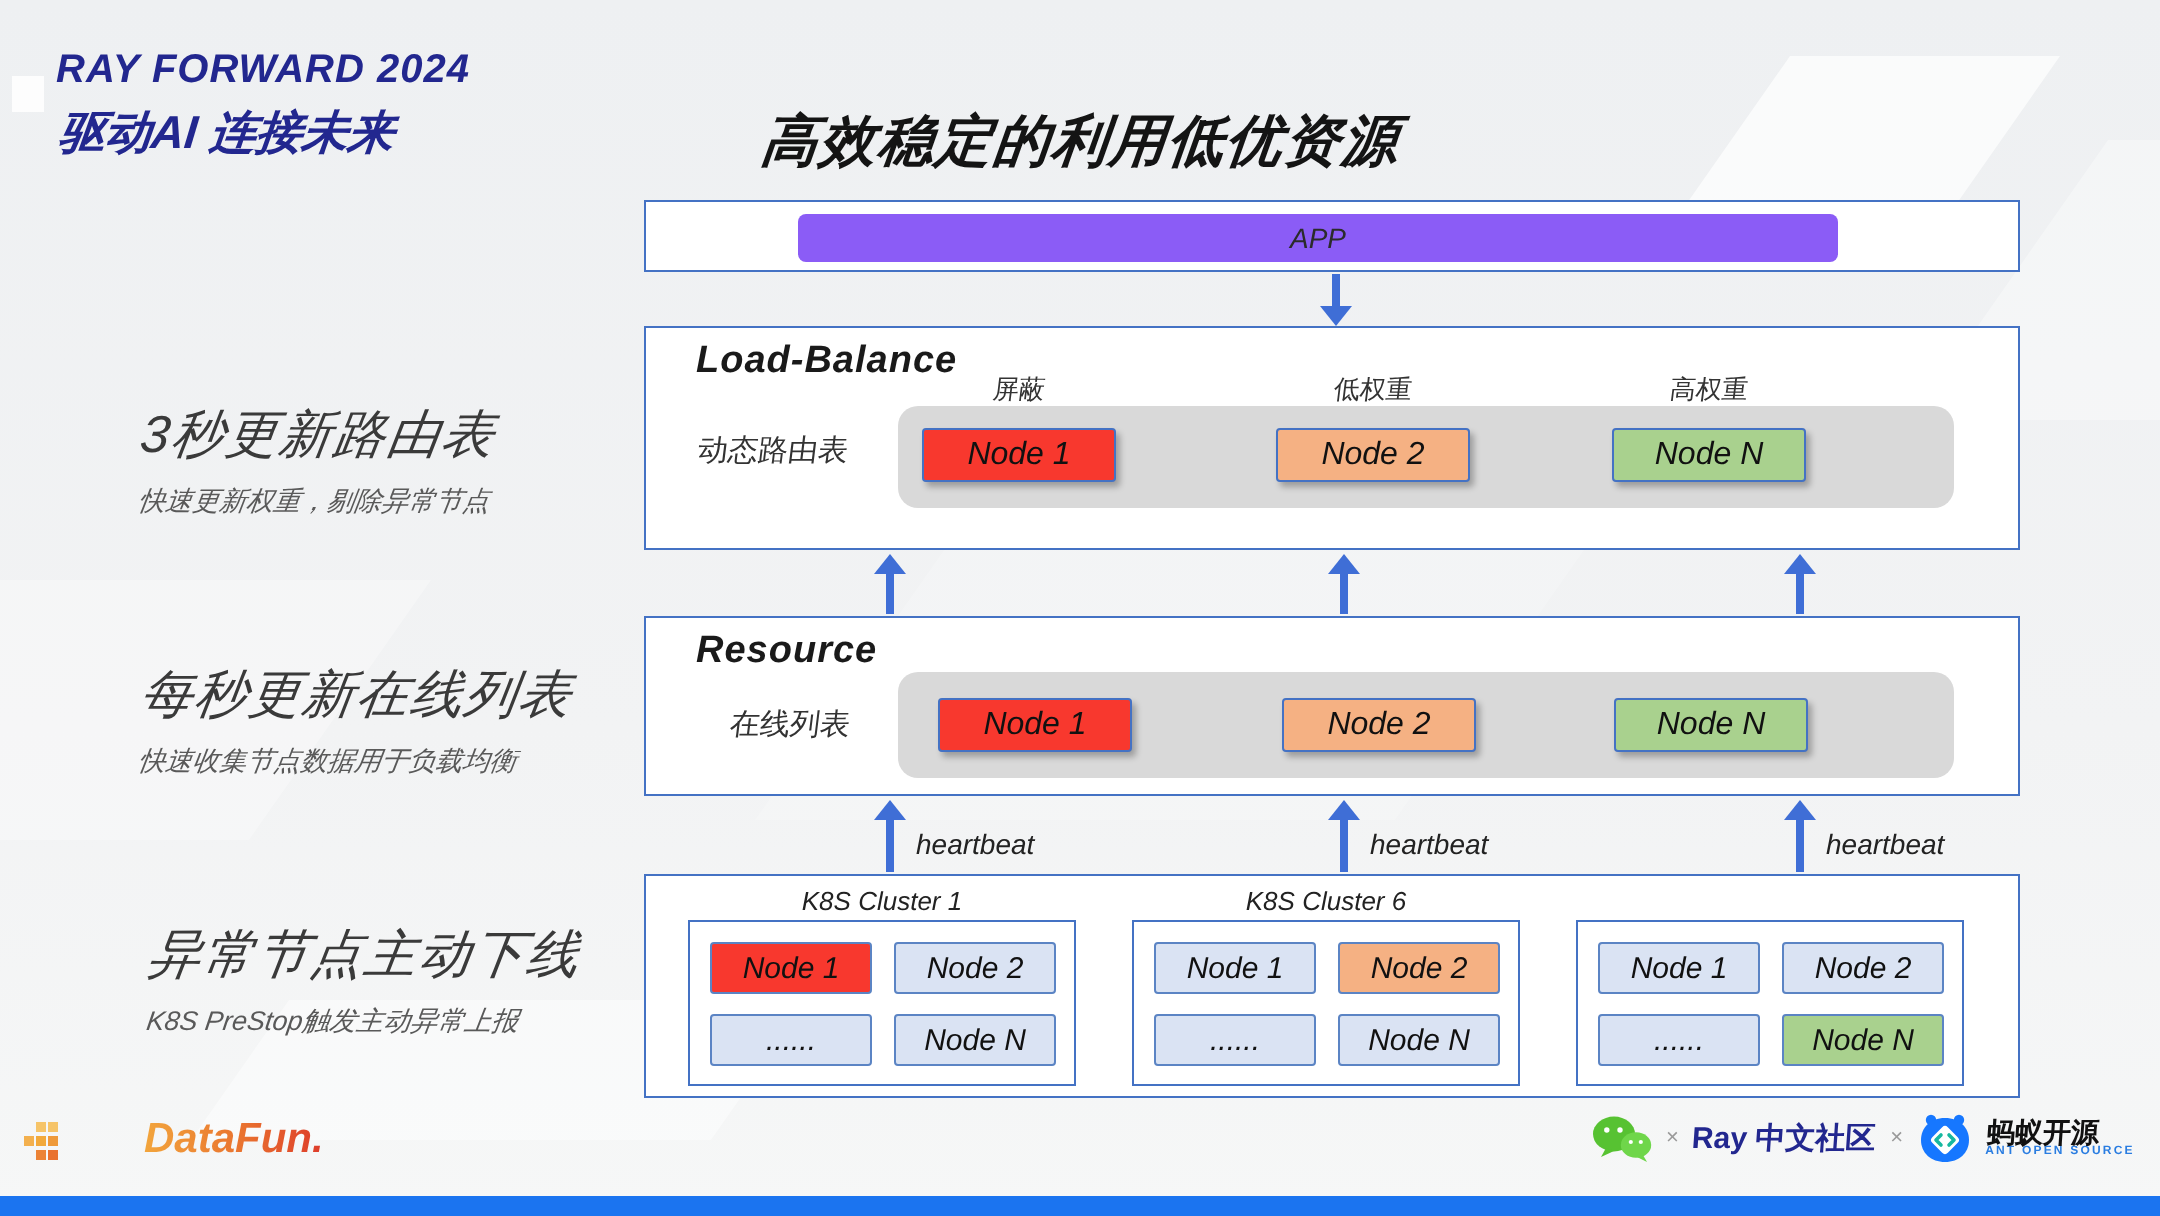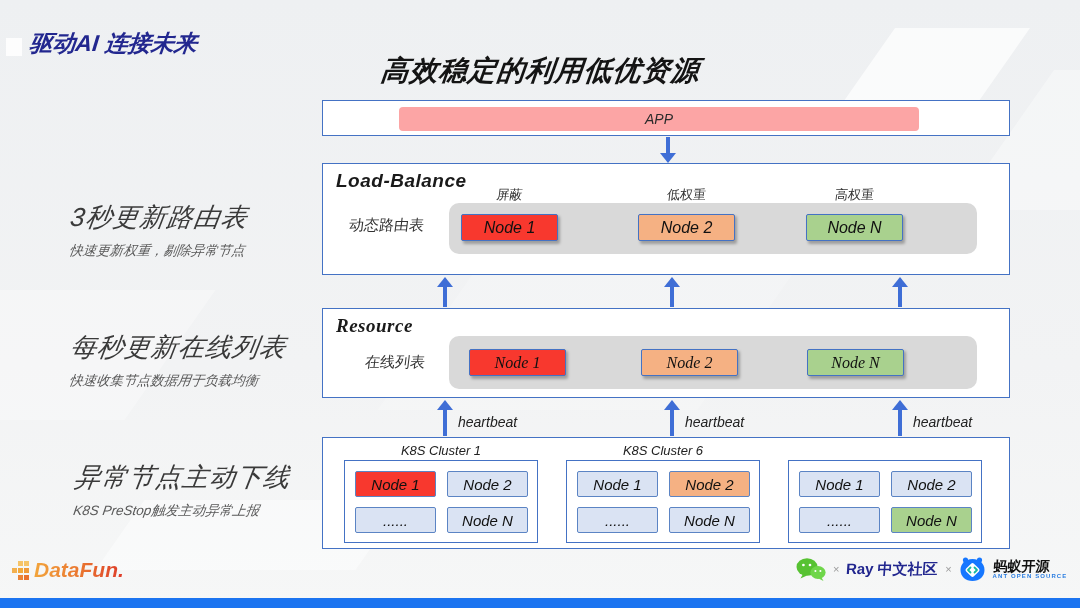--- a/index.html
+++ b/index.html
@@ -13,34 +13,34 @@
   
   .brand { left:28px; top:24px; color:#22278f; font-style:italic; font-weight:800; }
   .brand .l1 { font-size:20px; letter-spacing:.5px; }
   .brand .l2 { font-size:23px; margin-top:4px; transform:skewX(-6deg); transform-origin:left bottom; }
 
   .title { left:0; top:52px; width:1080px; text-align:center; font-size:28px; font-weight:700;
            font-style:italic; color:#141414; letter-spacing:1px; }
   .title span { display:inline-block; transform:skewX(-6deg); }
 
   .box { position:absolute; background:#fff; border:1.6px solid #4472c4; z-index:1; }
-  .box-title { position:absolute; left:13px; top:6px; font-size:19px; font-style:italic;
+  .box-title { position:absolute; left:25px; top:6px; font-size:19px; font-style:italic;
                font-weight:600; color:#1a1a1a; letter-spacing:.5px; }
   .panel { position:absolute; background:#d9d9d9; border-radius:10px; }
   .row-label { position:absolute; font-size:15px; color:#333; display:inline-block; transform:skewX(-7deg); }
   .tag { position:absolute; width:97px; text-align:center; font-size:13px; color:#333;
          transform:skewX(-7deg); }
   .node { position:absolute; width:97px; height:27px; border:1.6px solid #4472c4; border-radius:2px;
           display:flex; align-items:center; justify-content:center; font-style:italic;
           font-size:16px; color:#111; }
   .shadowed { box-shadow:2px 2.5px 3px rgba(0,0,0,.28); }
   .bg-red { background:#f8382e; } .bg-orange { background:#f5b183; }
   .bg-green { background:#a9d18e; } .bg-blue { background:#dae3f3; }
 
-  .app-bar { position:absolute; left:76px; top:6px; width:520px; height:24px; background:#fca5a5;
+  .app-bar { position:absolute; left:76px; top:6px; width:520px; height:24px; background:#8b5cf6;
              border-radius:4px; display:flex; align-items:center; justify-content:center;
              font-size:14px; font-style:italic; color:#2b2b2b; }
 
   .arrow { position:absolute; width:16px; z-index:1; }
   .arrow::before { content:""; position:absolute; left:50%; transform:translateX(-50%); width:4px;
                    background:#3f6ed6; }
   .arrow-up::before { top:8px; bottom:0; }
   .arrow-up::after { content:""; position:absolute; left:50%; transform:translateX(-50%); top:0;
                      border-left:8px solid transparent; border-right:8px solid transparent;
                      border-bottom:10px solid #3f6ed6; }
@@ -66,21 +66,21 @@
   .anno .sub { font-size:13.5px; color:#595959; margin-top:7px; font-style:italic;
                transform:skewX(-8deg); transform-origin:left bottom; white-space:nowrap; }
 
   .footer-left { left:18px; top:558px; display:flex; align-items:center; gap:7px; }
   .df-dots { position:relative; width:5px; height:5px; background:#f2a93b; margin-right:4px;
              box-shadow:6px -7px 0 #f6c468, 0 -7px 0 #f6c468, -6px 0 0 #f3b04e,
                         6px 0 0 #ef9a3a, 0 7px 0 #ec8336, 6px 7px 0 #e9712f; }
   .df-text { font-size:21px; font-weight:800; font-style:italic;
              background:linear-gradient(90deg,#f2a53c 0%,#e9722f 55%,#dd3b2a 100%);
              -webkit-background-clip:text; background-clip:text; -webkit-text-fill-color:transparent;
-             color:#e9722f; }
+             color:#e9722f;margin-left:38px; }
 
   .footer-right { left:796px; top:556px; display:flex; align-items:center; gap:7px; }
   .times { font-size:11px; color:#9a9a9a; }
   .ray-text { font-size:15px; font-weight:700; color:#22278f; transform:skewX(-4deg); }
   .ant-block { display:flex; flex-direction:column; line-height:1.05; }
   .ant-name { font-size:14px; font-weight:700; color:#111; transform:skewX(-4deg);
               transform-origin:left bottom; }
   .ant-sub { font-size:6px; color:#2a7de1; letter-spacing:1.1px; font-weight:700; }
 
   .bottom-bar { position:absolute; left:0; bottom:0; width:1080px; height:10px; background:#1b74f0;
@@ -92,20 +92,21 @@
 <div class="slide">
 
   <div class="deco" style="left:860px;top:28px;width:135px;height:100px;transform:skewX(-35deg);opacity:.7;"></div>
   <div class="deco" style="left:1005px;top:70px;width:140px;height:140px;transform:skewX(-35deg);opacity:.35;"></div>
   <div class="deco" style="left:6px;top:38px;width:16px;height:18px;opacity:.85;"></div>
   <div class="deco" style="left:-60px;top:290px;width:230px;height:130px;transform:skewX(-35deg);opacity:.3;"></div>
   <div class="deco" style="left:120px;top:500px;width:260px;height:70px;transform:skewX(-35deg);opacity:.45;"></div>
   <div class="deco" style="left:430px;top:260px;width:320px;height:150px;transform:skewX(-35deg);opacity:.18;"></div>
 
   <div class="layer brand">
+    <div class="l1">RAY FORWARD 2024</div>
     <div class="l2">驱动AI 连接未来</div>
   </div>
 
   <div class="layer title"><span>高效稳定的利用低优资源</span></div>
 
   <div class="box" style="left:322px;top:100px;width:688px;height:36px;">
     <div class="app-bar">
         <span>APP</span>
       </div>
   </div>
@@ -121,21 +122,21 @@
     <div class="tag" style="left:483px;top:22px;">高权重</div>
     <div class="node bg-red shadowed" style="left:138px;top:50px;">Node 1</div>
     <div class="node bg-orange shadowed" style="left:315px;top:50px;">Node 2</div>
     <div class="node bg-green shadowed" style="left:483px;top:50px;">Node N</div>
   </div>
 
   <div class="arrow arrow-up" style="left:437px;top:277px;height:30px;"></div>
   <div class="arrow arrow-up" style="left:664px;top:277px;height:30px;"></div>
   <div class="arrow arrow-up" style="left:892px;top:277px;height:30px;"></div>
 
-  <div class="box" style="left:322px;top:308px;width:688px;height:90px;font-family:Liberation Serif, serif;">
+  <div class="box" style="left:322px;top:308px;width:688px;height:90px;">
     <div class="box-title">Resource</div>
     <div class="panel" style="left:126px;top:27px;width:528px;height:53px;"></div>
     <div class="row-label" style="left:42px;top:44px;">在线列表</div>
     <div class="node bg-red shadowed" style="left:146px;top:40px;">Node 1</div>
     <div class="node bg-orange shadowed" style="left:318px;top:40px;">Node 2</div>
     <div class="node bg-green shadowed" style="left:484px;top:40px;">Node N</div>
   </div>
 
   <div class="arrow arrow-up" style="left:437px;top:400px;height:36px;"></div>
   <div class="arrow arrow-up" style="left:664px;top:400px;height:36px;"></div>

